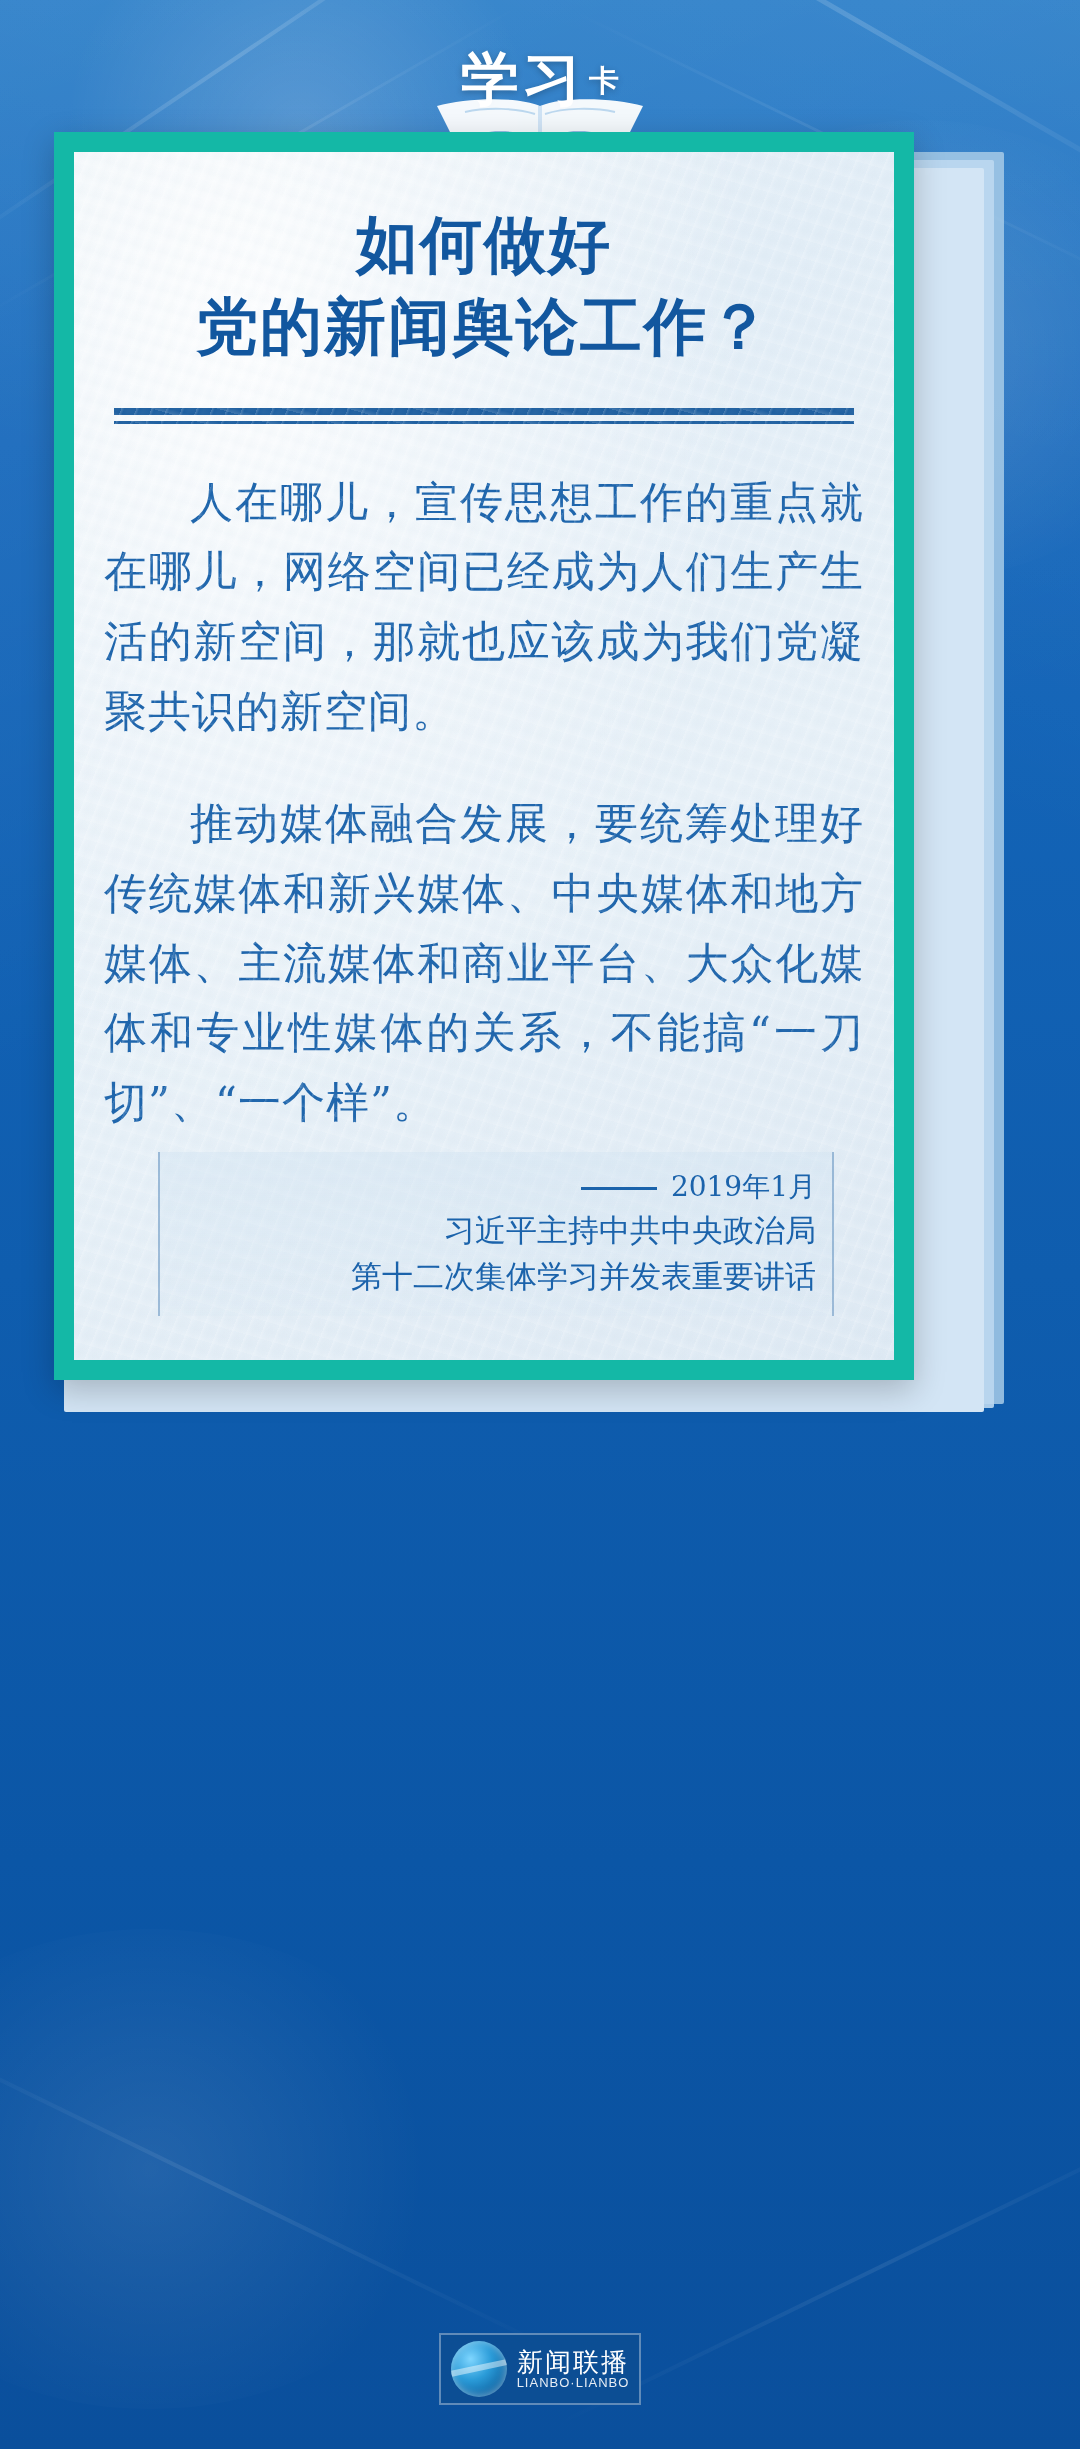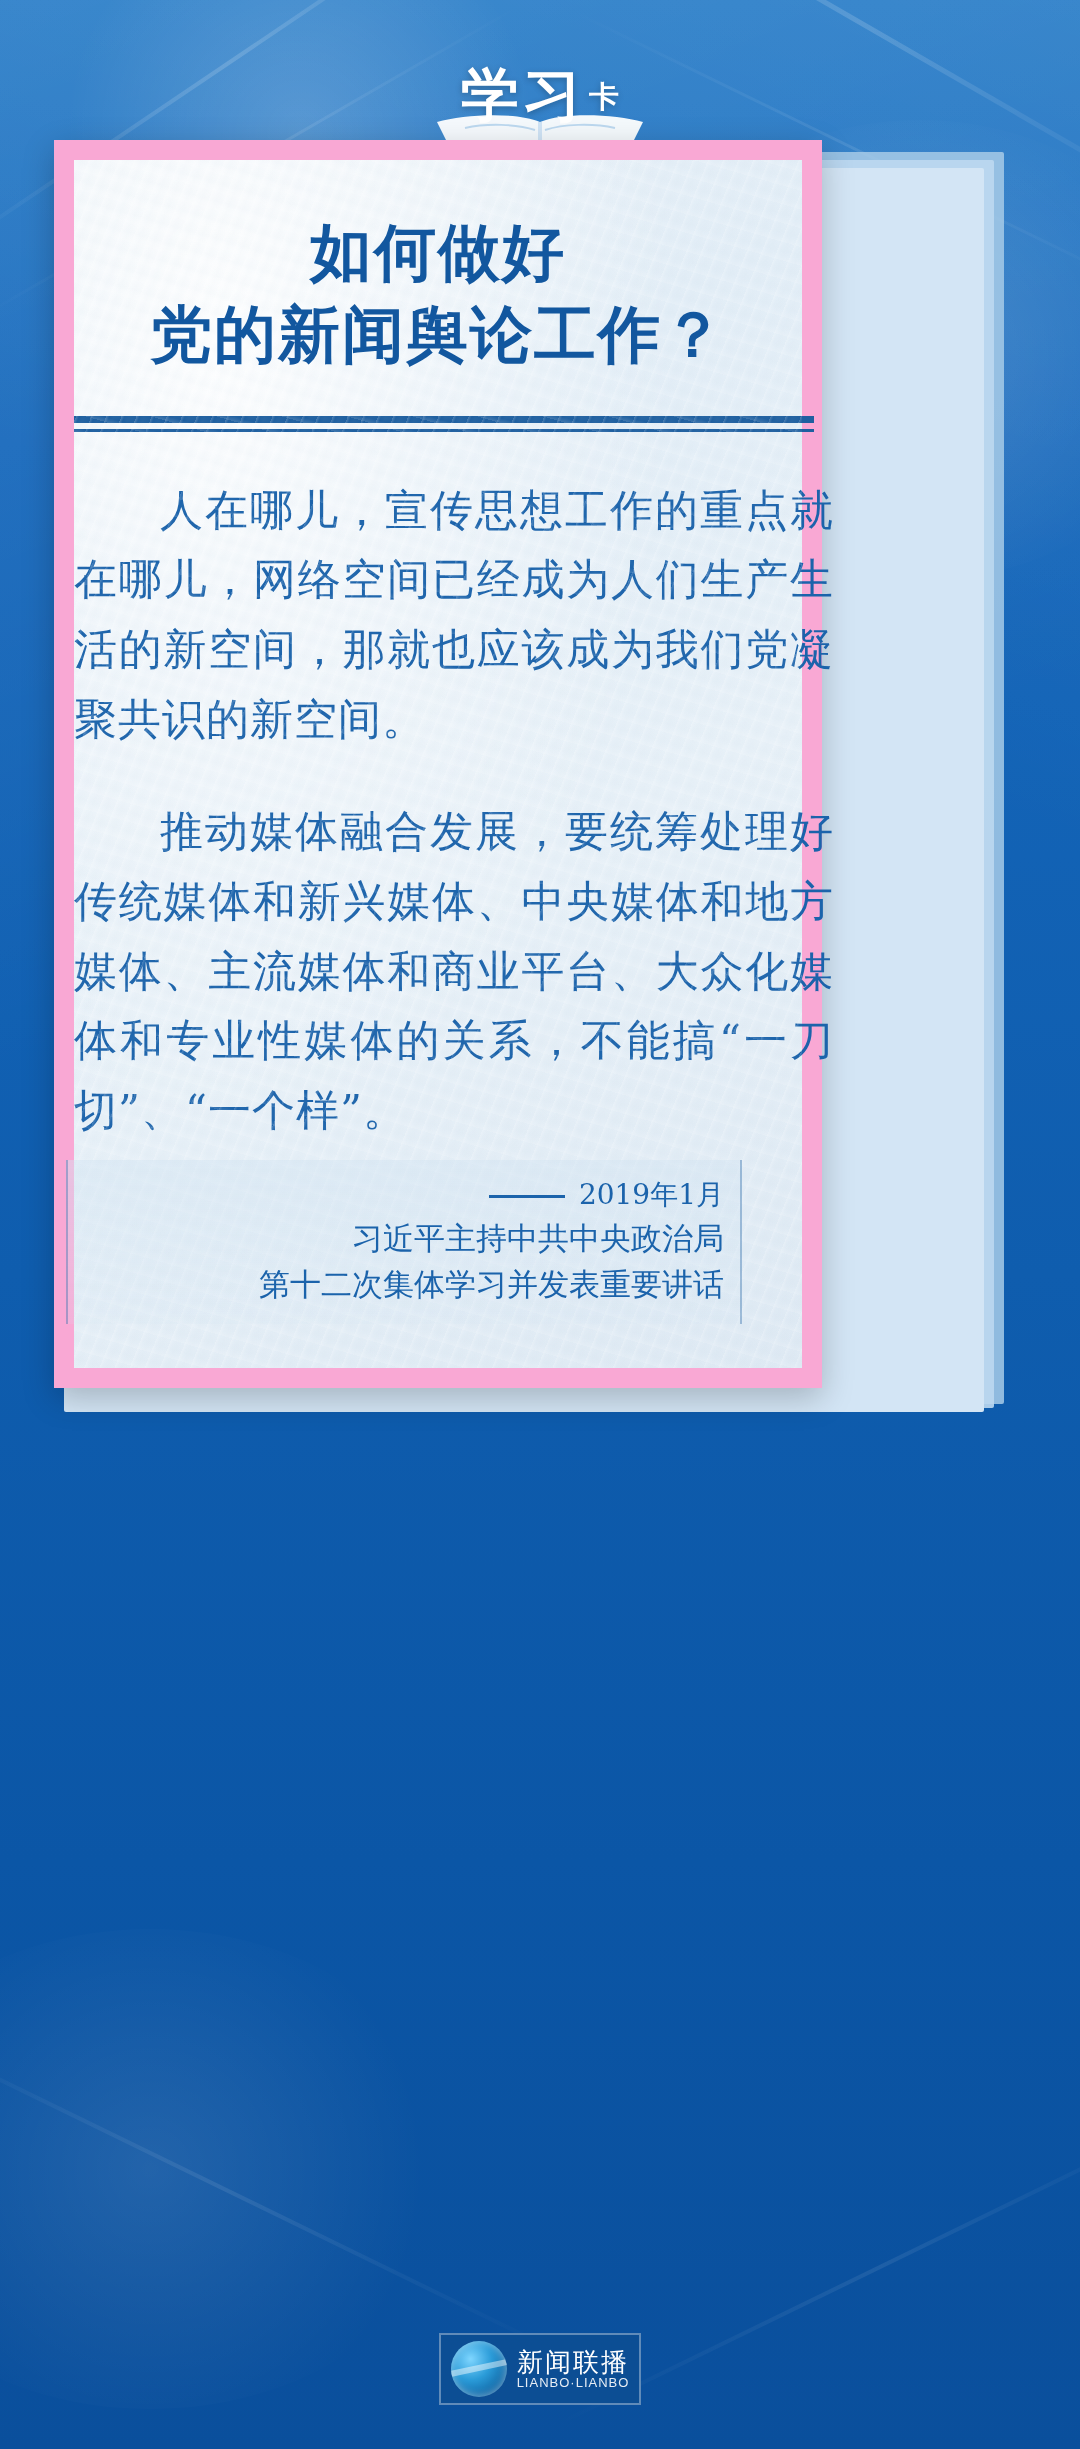--- a/index.html
+++ b/index.html
@@ -42,21 +42,21 @@
     background: radial-gradient(circle, rgba(255,255,255,0.18) 0%, rgba(255,255,255,0) 70%);
     pointer-events: none;
   }
   .g1 { left: 40px; top: -80px; width: 520px; height: 420px; }
   .g2 { right: -120px; top: 120px; width: 560px; height: 460px; opacity: .7;}
   .g3 { left: -160px; bottom: 40px; width: 620px; height: 480px; opacity: .55;}
 
   
   .header {
     position: absolute;
-    top: 40px;
+    top: 24px;
     left: 0;
     width: 100%;
     height: 110px;
     display: flex;
     align-items: center;
     justify-content: center;
   }
   .brand {
     display: flex;
     align-items: flex-end;
@@ -94,24 +94,24 @@
     background: #cfe2f3;
     border-radius: 2px;
   }
   .sheet-a { left: 84px;  top: 152px; width: 920px; height: 1252px; background: #a7cbe8; opacity: .85;}
   .sheet-b { left: 74px;  top: 160px; width: 920px; height: 1248px; background: #bcd8ef; opacity: .9;}
   .sheet-c { left: 64px;  top: 168px; width: 920px; height: 1244px; background: #d3e5f5; }
 
   .card {
     position: absolute;
     left: 54px;
-    top: 140px;
-    width: 768px;
+    top: 132px;
+    width: 860px;
     height: 1248px;
-    background: #f9a8d4;
+    background: #14b8a6;
     box-shadow: 0 10px 30px rgba(0,0,0,0.22);
   }
   .card-inner {
     position: absolute;
     inset: 20px;
     background:
       radial-gradient(ellipse at 20% 15%, rgba(255,255,255,0.9) 0%, rgba(255,255,255,0) 55%),
       linear-gradient(150deg, #eaf2f8 0%, #e3eef7 30%, #e8f1f8 60%, #dfeaf4 100%);
   }
   .paper-texture {

